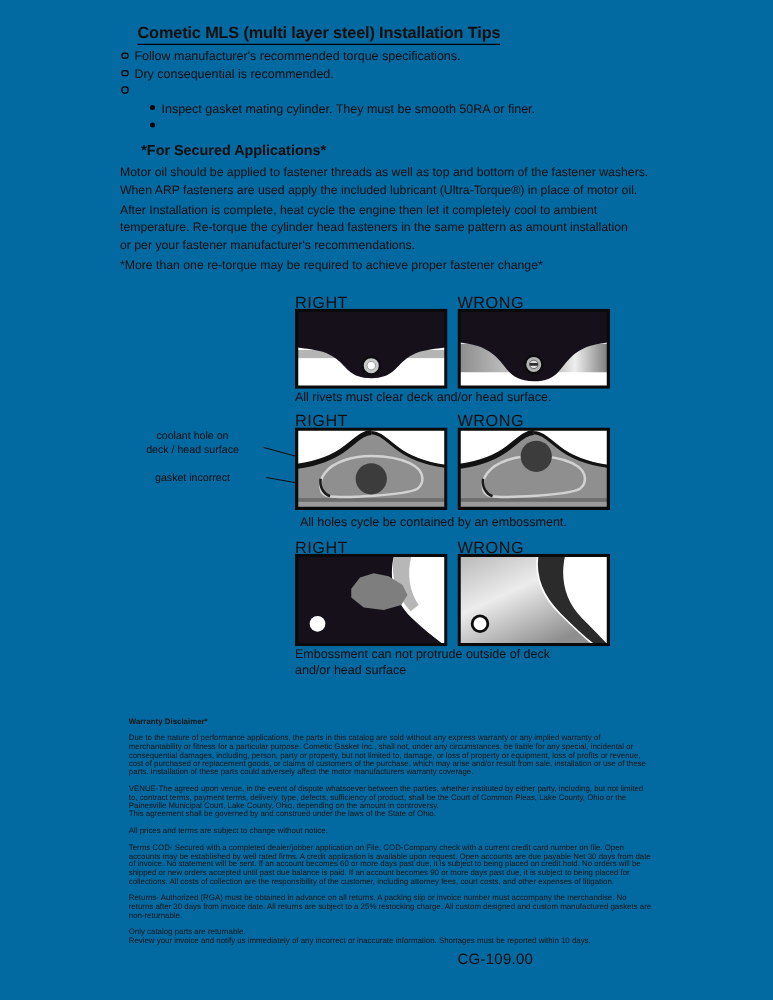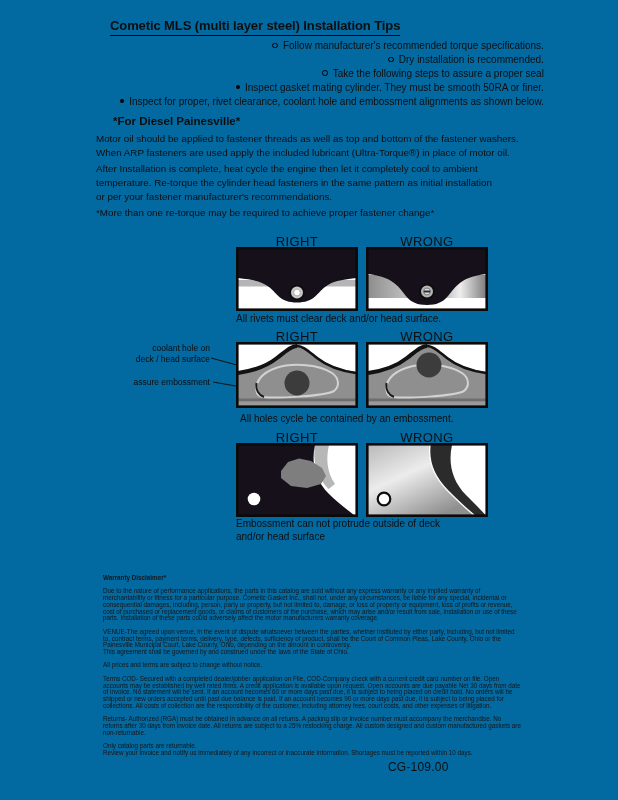--- a/index.html
+++ b/index.html
@@ -3,79 +3,79 @@
 <meta charset="utf-8">
 <style>
   html,body{margin:0;padding:0;background:#fff;}
   .page{position:relative;width:618px;height:800px;background:#0369a1;overflow:hidden;
         font-family:"Liberation Sans",sans-serif;color:var(--ink,#0e0e0e);}
   .abs{position:absolute;}
 
   .title{left:110px;top:18px;font-size:13px;font-weight:bold;letter-spacing:-0.1px;
          border-bottom:1.6px solid #000;padding-bottom:2px;white-space:nowrap;}
 
-  .tips{left:97px;top:39px;font-size:10px;line-height:13.9px;white-space:nowrap;text-align:right;}
+  .tips{left:97px;top:39px;font-size:10px;line-height:13.9px;white-space:nowrap;}
   .tips .line{display:block;}
   .tips .sub{padding-left:23px;}
   .mk{display:inline-block;vertical-align:middle;margin-right:5px;margin-top:-2px;}
   .mk.circle{width:3.5px;height:3.5px;border:1px solid #000;border-radius:50%;}
   .mk.dot{width:4.2px;height:4.2px;background:#000;border-radius:50%;}
 
   .diesel-h{left:113px;top:115px;font-size:11.5px;font-weight:bold;white-space:nowrap;}
   .para{left:96px;font-size:9.8px;line-height:14px;white-space:pre;}
   .p1{top:132px;} .p2{top:162px;} .p3{top:206px;}
 
-  .dlabel{width:122px;text-align:center;font-size:13px;letter-spacing:.4px;white-space:nowrap;}
+  .dlabel{width:122px;text-align:left;font-size:13px;letter-spacing:.4px;white-space:nowrap;}
   .lab-l{left:236px;} .lab-r{left:366px;}
   .r1 .dlabel{top:234px;} .r2 .dlabel{top:329px;} .r3 .dlabel{top:430px;}
   .panel{position:absolute;width:122px;display:block;}
   .pan-l{left:236px;} .pan-r{left:366px;}
   .r1 .panel{top:247px;height:64px;} .r2 .panel{top:342px;height:66px;} .r3 .panel{top:443px;height:74px;}
   .cap{font-size:10px;white-space:pre;line-height:12.5px;}
   .cap1{left:236px;top:313px;text-align:right;} .cap2{left:240px;top:413px;} .cap3{left:236px;top:518px;}
 
-  .side{font-size:8.5px;line-height:10.5px;text-align:right;width:112px;left:98px;white-space:pre;}
+  .side{font-size:8.5px;line-height:10.5px;text-align:center;width:112px;left:98px;white-space:pre;}
   .side1{top:343px;} .side2{top:377px;}
   .leaders{left:208px;top:352px;}
 
   .disclaimer{left:103px;top:575px;width:418px;font-size:6.3px;line-height:6.8px;color:#161616;}
   .disclaimer .hd{font-weight:bold;margin:0 0 6.5px 0;}
   .disclaimer p{margin:0 0 6.5px 0;white-space:pre-line;}
 
-  .footer{left:388px;top:760px;font-size:12px;letter-spacing:.2px;white-space:nowrap;}
+  .footer{left:366px;top:760px;font-size:12px;letter-spacing:.2px;white-space:nowrap;}
 
   
   .f-white{fill:#ffffff;}
   .f-dark{fill:var(--diagram-dark,#16101a);}
   .f-deck{fill:var(--deck-gray,#b5b5b5);}
   .f-gasket{fill:var(--gasket-gray,#8f8f8f);}
   .f-hole{fill:var(--hole-gray,#3c3c3c);}
   .s-border{fill:none;stroke:var(--panel-border,#0a0a0a);stroke-width:2.6;}
   .s-emboss{fill:none;stroke:var(--embossment-line,#d2d2d2);stroke-width:2;}
 </style>
 </head>
 <body>
 
 <div class="page">
 
   <div class="abs title">Cometic MLS (multi layer steel) Installation Tips</div>
 
   <div class="abs tips">
     <span class="line"><span class="mk circle"></span><span>Follow manufacturer's recommended torque specifications.</span></span>
-    <span class="line"><span class="mk circle"></span><span>Dry installation is recommended.</span></span>
-    <span class="line"><span class="mk circle"></span><span>Take the following steps to assure a proper seal</span></span>
+    <span class="line"><span class="mk circle"></span><span>Dry consequential is recommended.</span></span>
+    <span class="line"><span class="mk circle"></span></span>
     <span class="line sub"><span class="mk dot"></span><span>Inspect gasket mating cylinder.  They must be smooth 50RA or finer.</span></span>
-    <span class="line sub"><span class="mk dot"></span><span>Inspect for proper, rivet clearance, coolant hole and embossment alignments as shown below.</span></span>
-  </div>
-
-  <div class="abs diesel-h">*For Diesel Painesville*</div>
+    <span class="line sub"><span class="mk dot"></span></span>
+  </div>
+
+  <div class="abs diesel-h">*For Secured Applications*</div>
   <div class="abs para p1">Motor oil should be applied to fastener threads as well as top and bottom of the fastener washers.
 When ARP fasteners are used apply the included lubricant (Ultra-Torque®) in place of motor oil.</div>
   <div class="abs para p2">After Installation is complete, heat cycle the engine then let it completely cool to ambient
-temperature. Re-torque the cylinder head fasteners in the same pattern as initial installation
+temperature. Re-torque the cylinder head fasteners in the same pattern as amount installation
 or per your fastener manufacturer's recommendations.</div>
   <div class="abs para p3">*More than one re-torque may be required to achieve proper fastener change*</div>
 
   <div class="r1">
     <div class="abs dlabel lab-l">RIGHT</div>
     <div class="abs dlabel lab-r">WRONG</div>
 
     <svg class="panel pan-l" viewBox="0 0 122 64">
       <rect x="2" y="2" width="118" height="60" class="f-white"></rect>
       <rect x="2" y="33" width="118" height="6.5" class="f-deck"></rect>
@@ -111,21 +111,21 @@
 
     <div class="abs cap cap1">All rivets must clear deck and/or head surface.</div>
   </div>
 
   <div class="r2">
     <div class="abs dlabel lab-l">RIGHT</div>
     <div class="abs dlabel lab-r">WRONG</div>
 
     <div class="abs side side1">coolant hole on
 deck / head surface</div>
-    <div class="abs side side2">assure embossment</div>
+    <div class="abs side side2">gasket incorrect</div>
     <svg class="abs leaders" width="90" height="46">
       <line x1="3" y1="6" x2="84" y2="28" stroke="#111" stroke-width="1"></line>
       <line x1="5" y1="30" x2="56" y2="39" stroke="#111" stroke-width="1"></line>
     </svg>
 
     <svg class="panel pan-l" viewBox="0 0 122 66">
       <rect x="2" y="2" width="118" height="62" class="f-white"></rect>
       <path class="f-gasket" d="M2 64 V30 C16 28 31 23 41 15 C50 8 55 3 61 3 C67 3 72 8 81 15 C91 23 106 28 120 30 V64 Z"></path>
       <rect x="2" y="56.5" width="118" height="3" fill="#6e6e6e"></rect>
       <rect x="2" y="59.5" width="118" height="4.5" fill="#9a9a9a"></rect>

